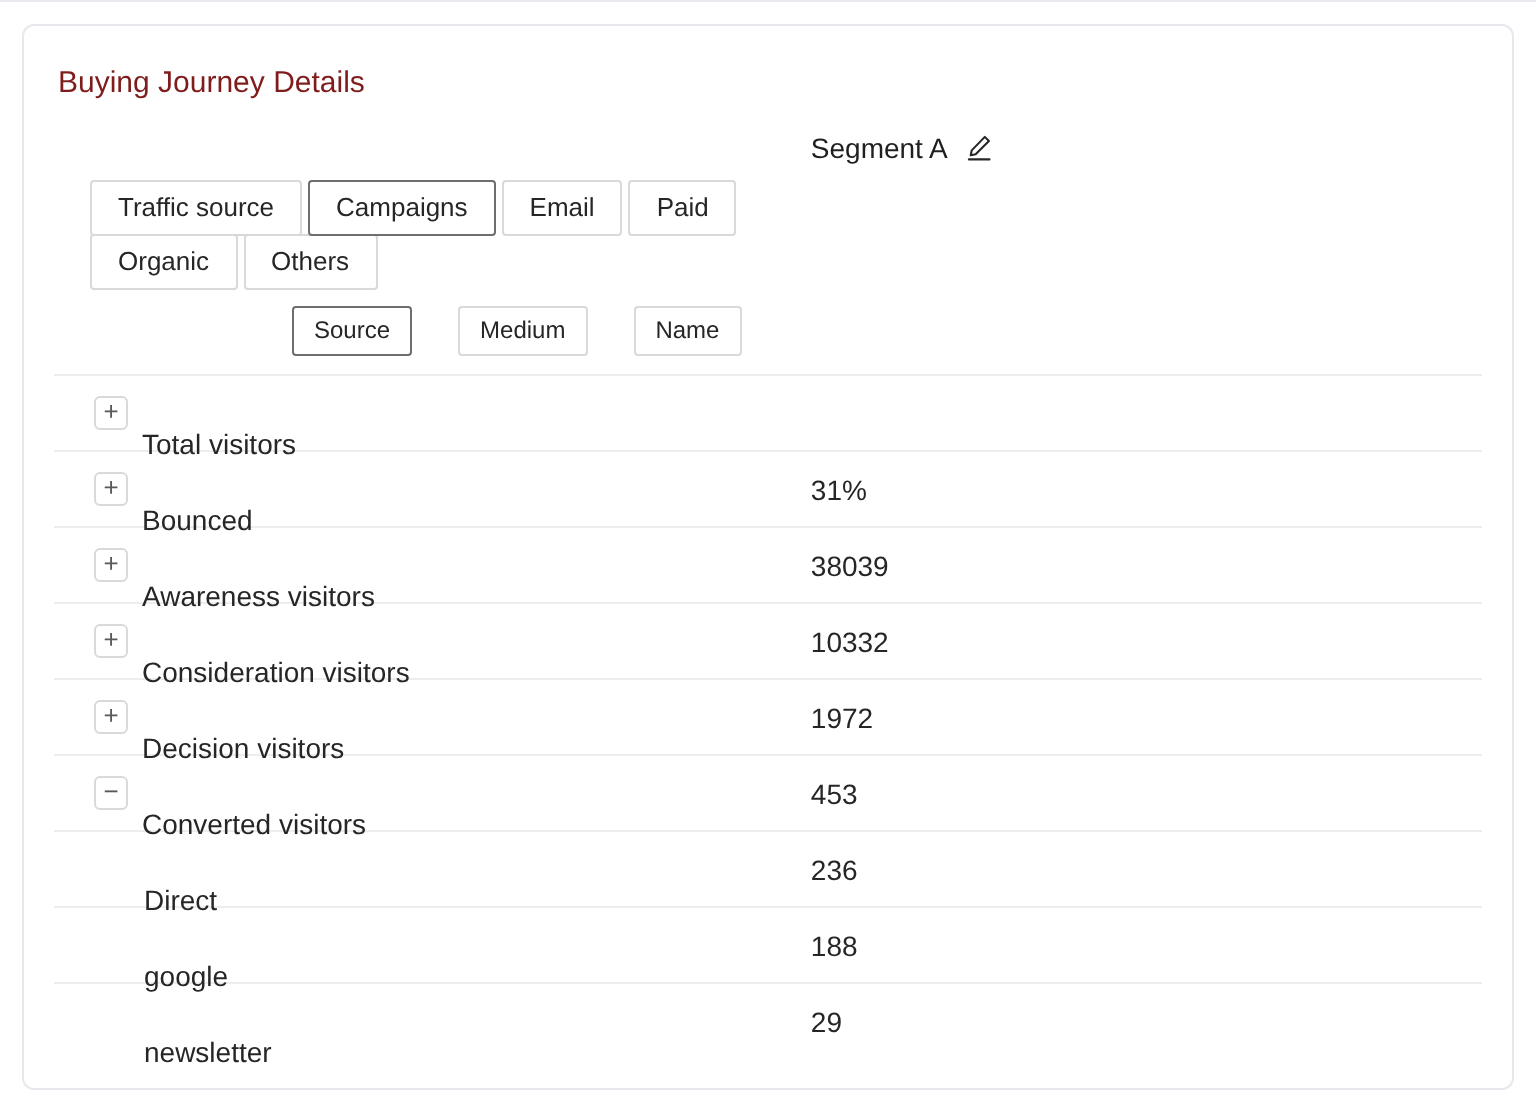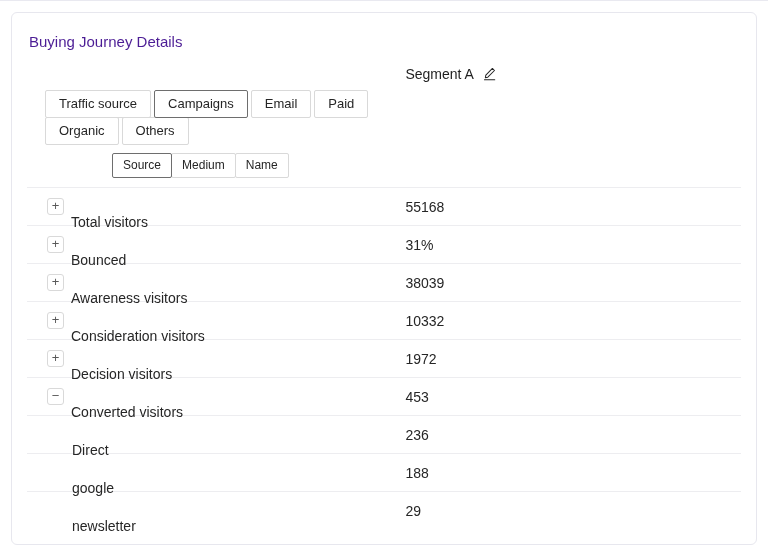--- a/index.html
+++ b/index.html
@@ -18,21 +18,21 @@
   .card {
     position: absolute; left: 11px; top: 12px;
     width: 746px; height: 533px;
     background: #ffffff;
     border: 1px solid #e7e7ee;
     border-radius: 6px;
   }
   .card-title {
     margin: 19px 0 0 17px;
     font-size: 15px; line-height: 19px;
-    color: #4c1d95;
+    color: #7f1d1d;
   }
   .header-row {
     display: flex; align-items: flex-start;
     margin-top: 13px; padding: 0 15px;
   }
   .header-col1 { width: 53%; }
   .header-col2 { flex: 1; display: flex; align-items: flex-end; }
   .segment-name { font-size: 14px; line-height: 19px; color: #1f1f1f; }
   .edit-btn {
     display: inline-flex; align-items: center; justify-content: center;
@@ -48,21 +48,21 @@
     font-family: "Liberation Sans", sans-serif;
     background: #fff;
     border: 1px solid #d9d9d9;
     border-radius: 2px;
     margin: 0 3px -1px 0;
     cursor: pointer;
     position: relative;
     text-align: right;
   }
   .tab.selected { border-color: #6e6e6e; z-index: 2; }
-  .sub-tab-group { display: flex; margin-top: 9px; margin-left: 67px; }
+  .sub-tab-group { display: flex; margin-top: 9px; margin-left: 101px; gap: 24px; }
   .sub-tab {
     height: 25px; line-height: 23px;
     padding: 0 10px;
     font-size: 12px; color: #262626;
     font-family: "Liberation Sans", sans-serif;
     background: #fff;
     border: 1px solid #d9d9d9;
     border-radius: 2px;
     margin-right: -1px;
     cursor: pointer;
@@ -132,21 +132,20 @@
       </button>
     </div>
   </div>
 
   <div class="table-body">
       <div class="row">
         <div class="c1">
           <span class="expander">+</span>
           <span class="rlabel">Total visitors</span>
         </div>
-        <div class="c2">55168</div>
       </div>
       <div class="row">
         <div class="c1">
           <span class="expander">+</span>
           <span class="rlabel">Bounced</span>
         </div>
         <div class="c2">31%</div>
       </div>
       <div class="row">
         <div class="c1">

